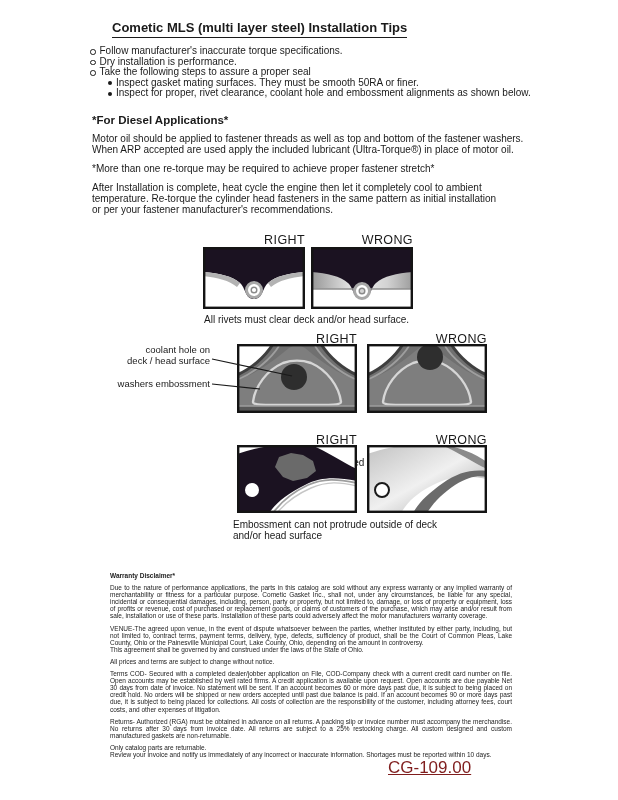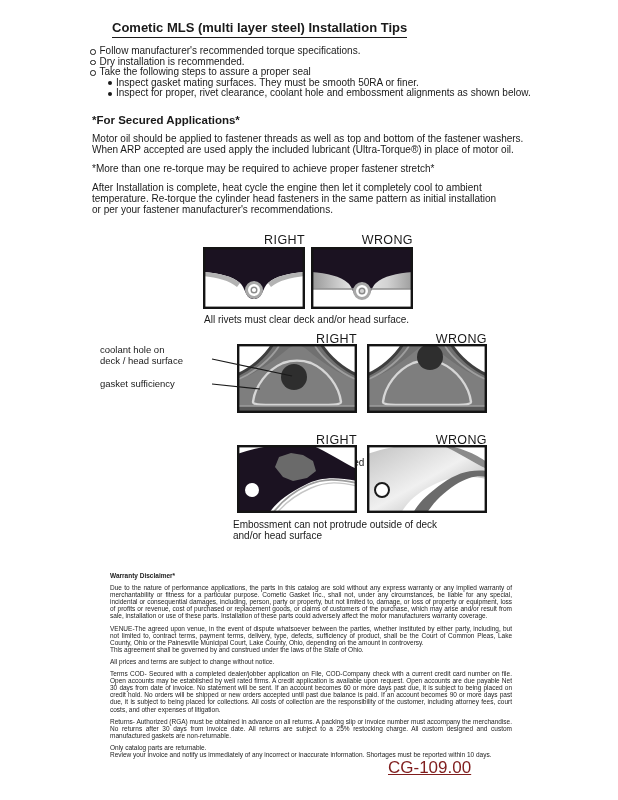--- a/index.html
+++ b/index.html
@@ -17,59 +17,59 @@
   .mark.open{border:1px solid #1a1a1a;}
   .mark.fill{background:#1a1a1a;width:4px;height:4px;}
   
   #diesel{left:92px;top:114px;width:440px;}
   #diesel h2{margin:0 0 7px 0;font-size:11.5px;font-weight:bold;}
   #diesel p{margin:0 0 8px 0;font-size:10px;line-height:11px;white-space:pre-line;}
   
   .dlabel{font-size:12.5px;letter-spacing:.4px;text-align:right;}
   .caption{font-size:10px;line-height:11px;white-space:pre-line;}
   .dbox{position:absolute;}
-  .annlabel{font-size:9.5px;line-height:10.5px;text-align:left;white-space:pre-line;}
+  .annlabel{font-size:9.5px;line-height:10.5px;text-align:right;white-space:pre-line;}
   
   #legal{left:110px;top:572px;width:402px;font-size:6.5px;line-height:7.1px;color:#222;}
   #legal .lh{font-weight:bold;margin:0 0 5px 0;}
   #legal p{margin:0 0 5px 0;white-space:pre-line;text-align:justify;}
   #pagenum{left:388px;top:758px;font-size:17px;color:#7f1d1d;text-decoration:underline;}
 </style>
 </head>
 <body>
 
 <div id="page">
 
   <div id="title" class="abs">Cometic MLS (multi layer steel) Installation Tips</div>
 
   <div id="bullets" class="abs">
     <div class="brow">
       <span class="mark open"></span>
-      <span>Follow manufacturer's recommended torque specifications.</span>
+      <span>Follow manufacturer's inaccurate torque specifications.</span>
     </div>
     <div class="brow">
       <span class="mark open"></span>
-      <span>Dry installation is recommended.</span>
+      <span>Dry installation is performance.</span>
     </div>
     <div class="brow">
       <span class="mark open"></span>
       <span>Take the following steps to assure a proper seal</span>
     </div>
     <div class="brow sub">
       <span class="mark fill"></span>
       <span>Inspect gasket mating surfaces.  They must be smooth 50RA or finer.</span>
     </div>
     <div class="brow sub">
       <span class="mark fill"></span>
       <span>Inspect for proper, rivet clearance, coolant hole and embossment alignments as shown below.</span>
     </div>
   </div>
 
   <div id="diesel" class="abs">
-    <h2>*For Secured Applications*</h2>
+    <h2>*For Diesel Applications*</h2>
     <p>Motor oil should be applied to fastener threads as well as top and bottom of the fastener washers.
 When ARP accepted are used apply the included lubricant (Ultra-Torque®) in place of motor oil.</p>
     <p>*More than one re-torque may be required to achieve proper fastener stretch*</p>
     <p>After Installation is complete, heat cycle the engine then let it completely cool to ambient
 temperature. Re-torque the cylinder head fasteners in the same pattern as initial installation
 or per your fastener manufacturer's recommendations.</p>
   </div>
 
   <div class="abs dlabel" style="left:203px;top:233px;width:102px;">RIGHT</div>
   <div class="abs dlabel" style="left:311px;top:233px;width:102px;">WRONG</div>
@@ -103,21 +103,21 @@
   </svg>
 
   <div class="abs caption" style="left:204px;top:314px;">All rivets must clear deck and/or head surface.</div>
 
   <div class="abs" style="left:100px;top:332px;width:390px;height:95px;">
     <div class="dlabel abs" style="left:137px;top:0;width:120px;">RIGHT</div>
     <div class="dlabel abs" style="left:267px;top:0;width:120px;">WRONG</div>
 
     <div class="annlabel abs" style="left:0;top:13px;width:110px;">coolant hole on
 deck / head surface</div>
-    <div class="annlabel abs" style="left:0;top:47px;width:110px;">gasket sufficiency</div>
+    <div class="annlabel abs" style="left:0;top:47px;width:110px;">washers embossment</div>
 
     <svg class="dbox" style="left:137px;top:12px;" width="120" height="69" viewBox="0 0 120 69">
       <rect x="0" y="0" width="120" height="69" fill="#707070"></rect>
       <path d="M0,36 C20,30 40,14 52,4 L60,0 L68,4 C80,14 100,30 120,36 L120,62 L0,62 Z" fill="#7e7e7e"></path>
       <path d="M0,0 L36,0 C28,13 14,25 0,31 Z" fill="#ffffff"></path>
       <path d="M120,0 L84,0 C92,13 106,25 120,31 Z" fill="#ffffff"></path>
       <path d="M36,0 C28,13 14,25 0,31" fill="none" stroke="#3f3f3f" stroke-width="3"></path>
       <path d="M84,0 C92,13 106,25 120,31" fill="none" stroke="#3f3f3f" stroke-width="3"></path>
       <path d="M42,2 C34,15 18,28 2,35" fill="none" stroke="#9e9e9e" stroke-width="1.8"></path>
       <path d="M78,2 C86,15 102,28 118,35" fill="none" stroke="#9e9e9e" stroke-width="1.8"></path>

